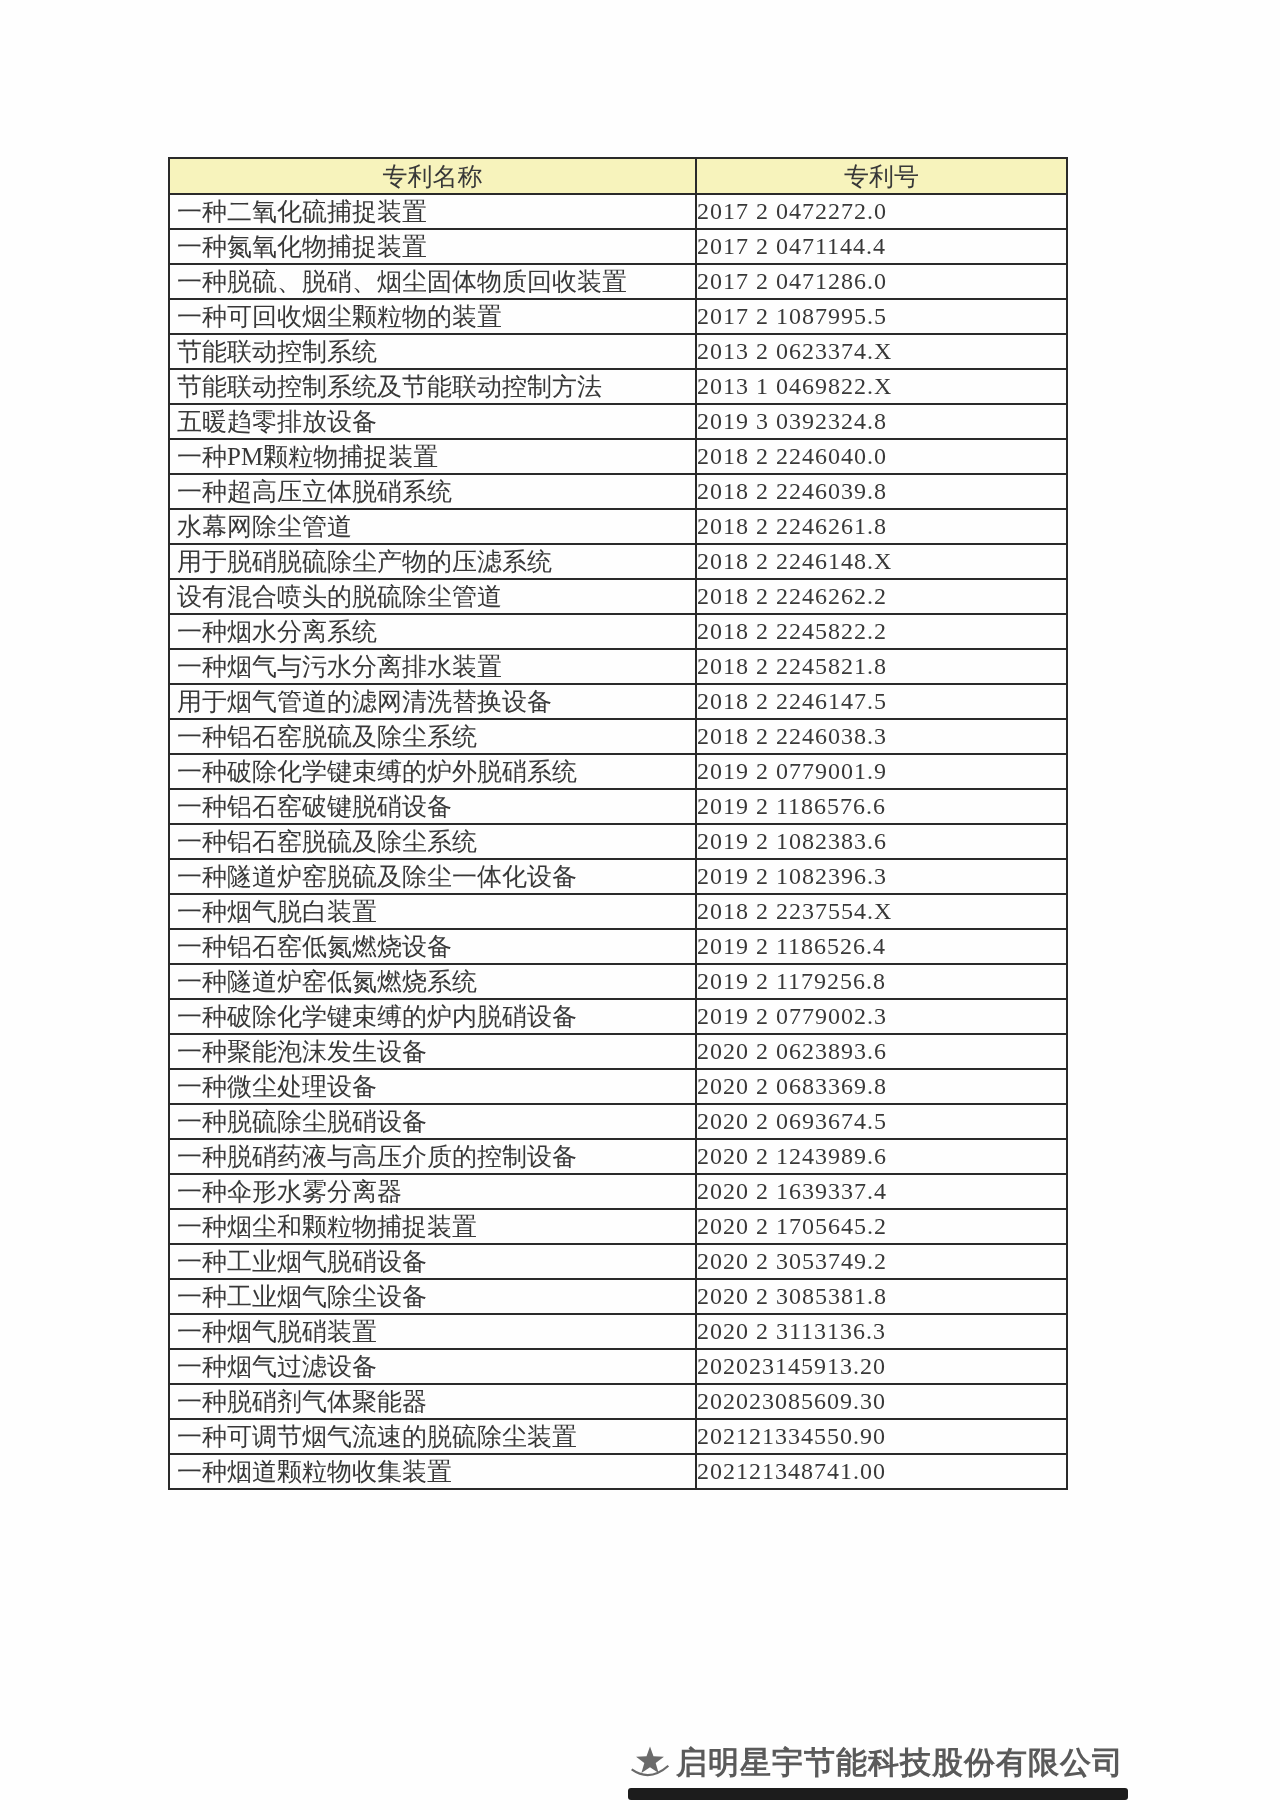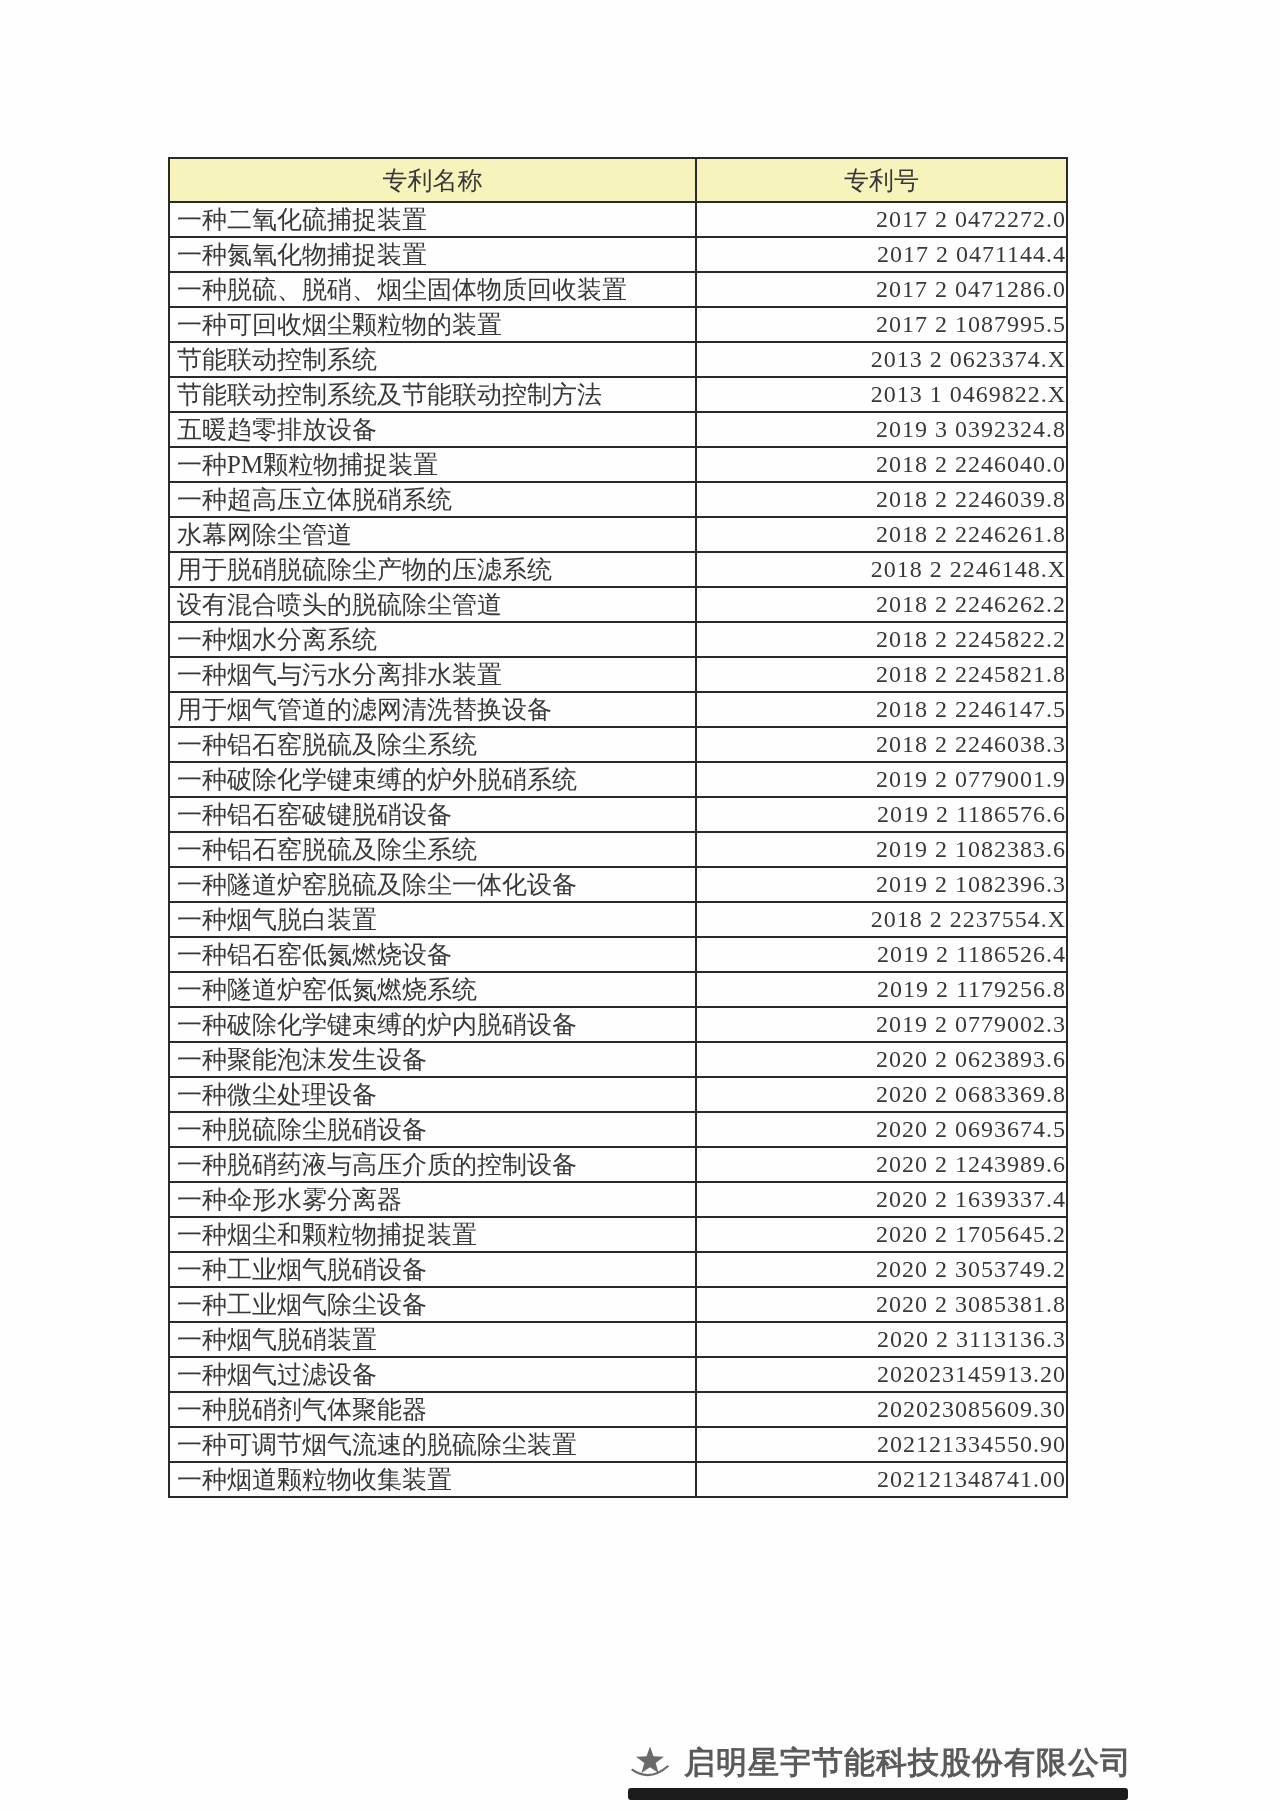--- a/index.html
+++ b/index.html
@@ -12,29 +12,29 @@
   .table-wrap{position:absolute;left:168px;top:157px;}
   table{border-collapse:collapse;table-layout:fixed;}
   col.c1{width:527px;}
   col.c2{width:371px;}
   th,td{
     border:2px solid var(--border,#2a2a2a);
     box-sizing:border-box;overflow:hidden;white-space:nowrap;
     padding:0;
   }
   th{
-    height:44px;background:var(--header-bg,#f7f3bc);
+    height:36px;background:var(--header-bg,#f7f3bc);
     font-size:25px;font-weight:400;text-align:center;
   }
   td{height:34.9px;}
   .name-cell{font-size:25px;text-align:left;padding:0 2px 0 7px;}
-  .num-cell{font-size:24px;text-align:right;letter-spacing:1px;}
+  .num-cell{font-size:24px;text-align:left;letter-spacing:1px;}
   .footer{
     position:absolute;left:628px;top:1740px;height:46px;
-    display:flex;align-items:center;gap:12px;
+    display:flex;align-items:center;gap:4px;
   }
   .logo{width:44px;height:44px;display:inline-block;flex:0 0 auto;}
   .company{
     font-family:"Liberation Sans","DejaVu Sans",sans-serif;
     font-size:31px;font-weight:700;letter-spacing:1px;
     color:var(--footer-text,#5a5a5a);white-space:nowrap;
   }
   .bar{
     position:absolute;left:628px;top:1788px;width:500px;height:12px;
     background:var(--footer-bar,#1c1c1c);border-radius:3px;

